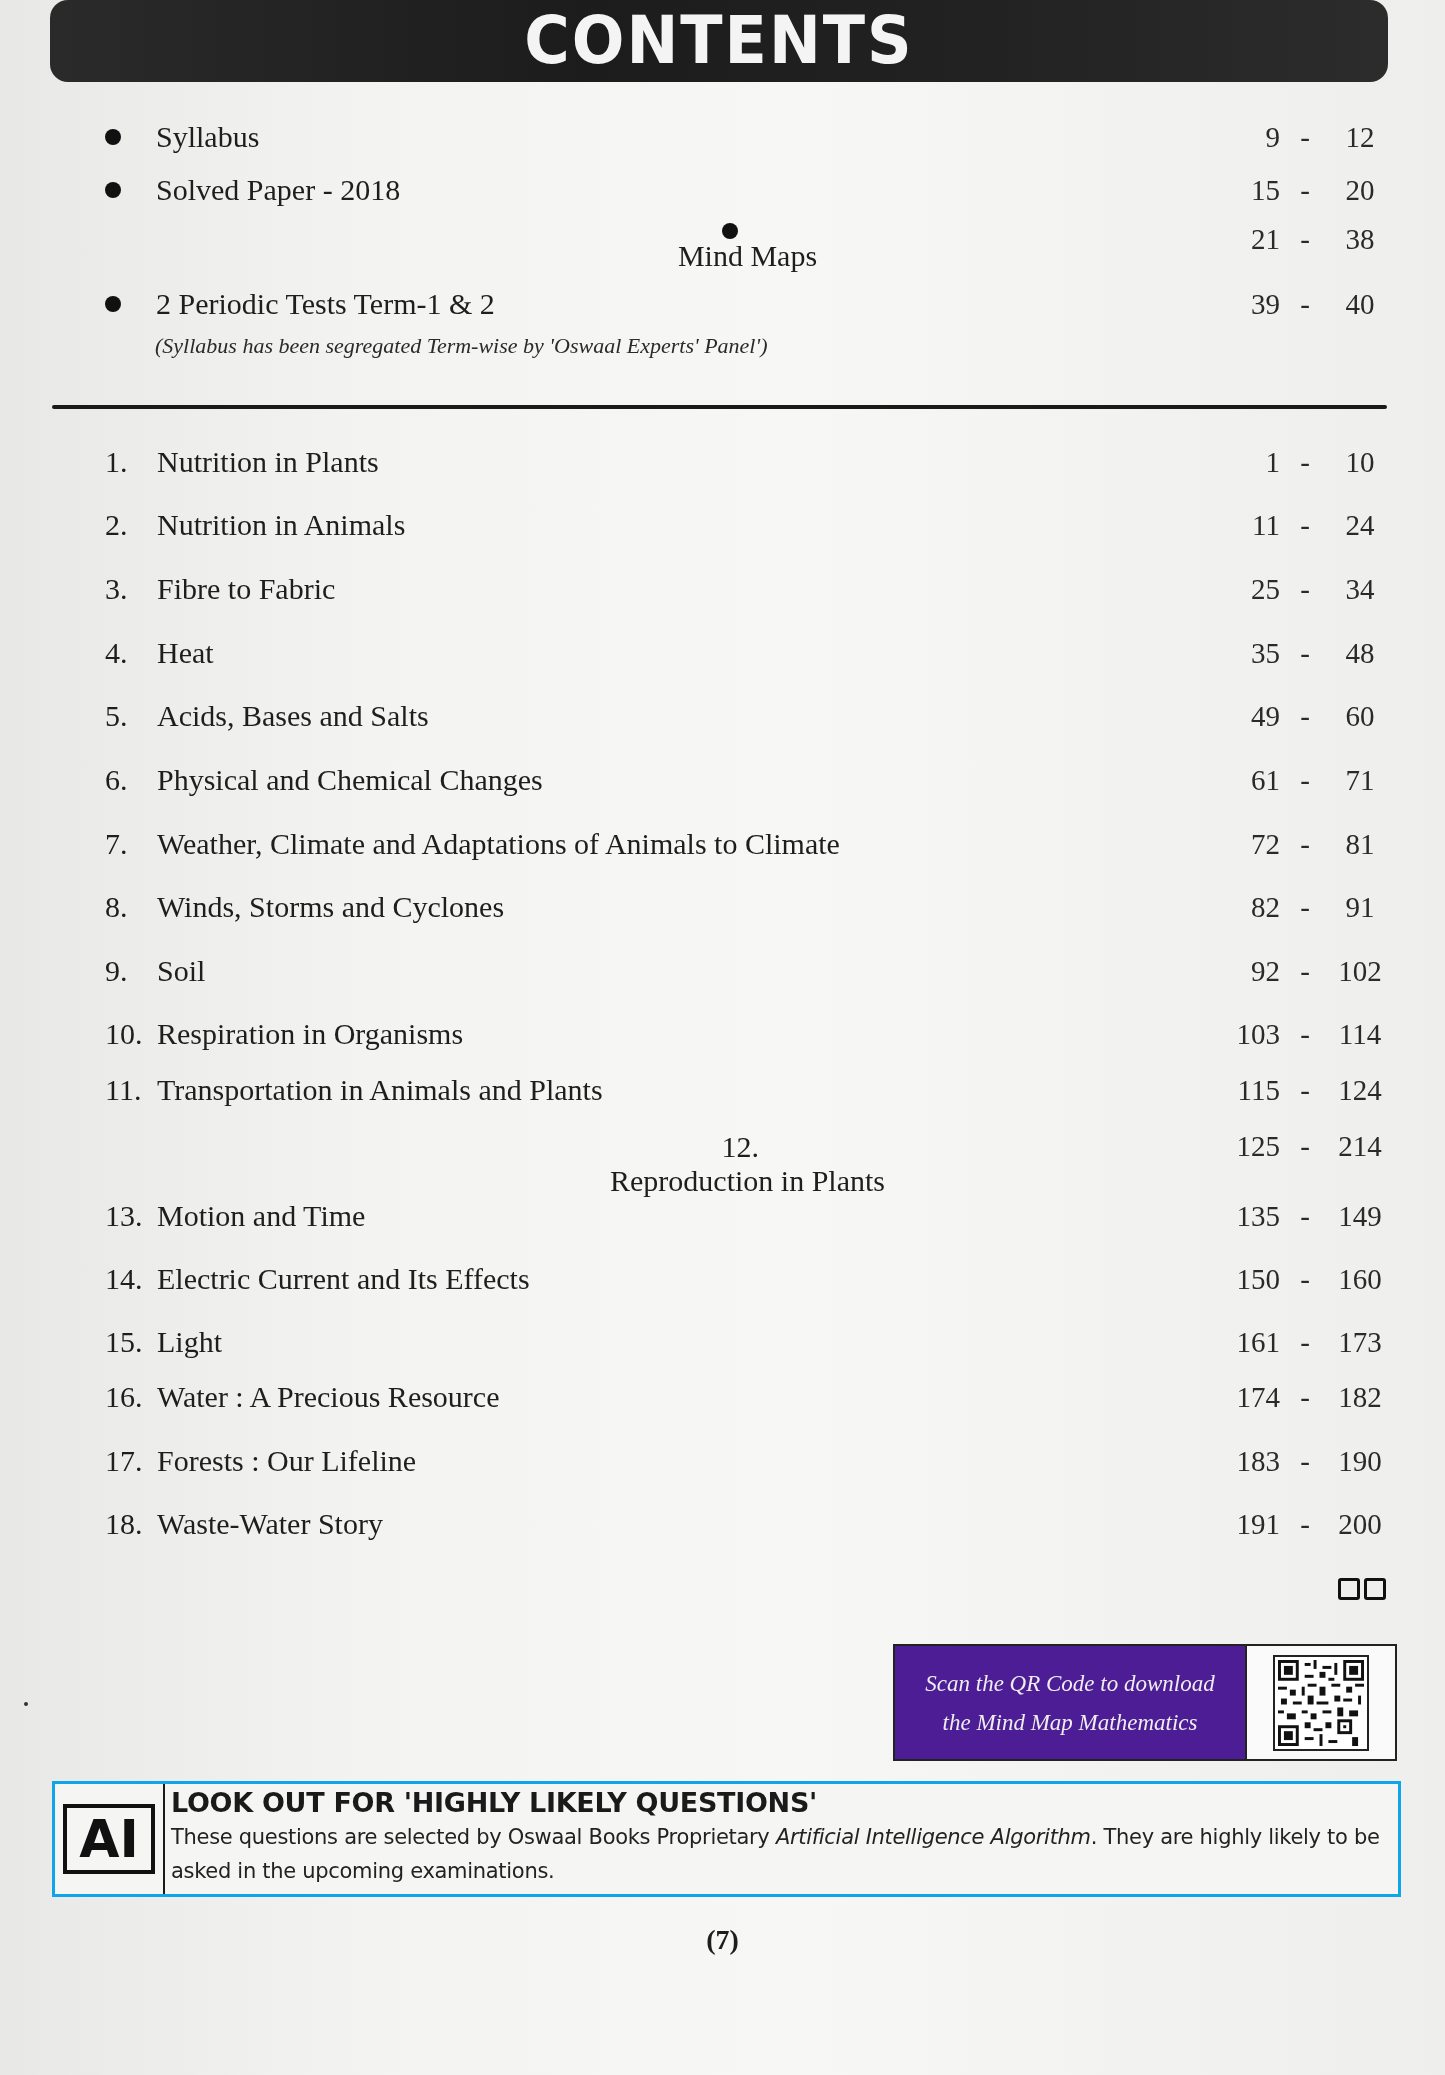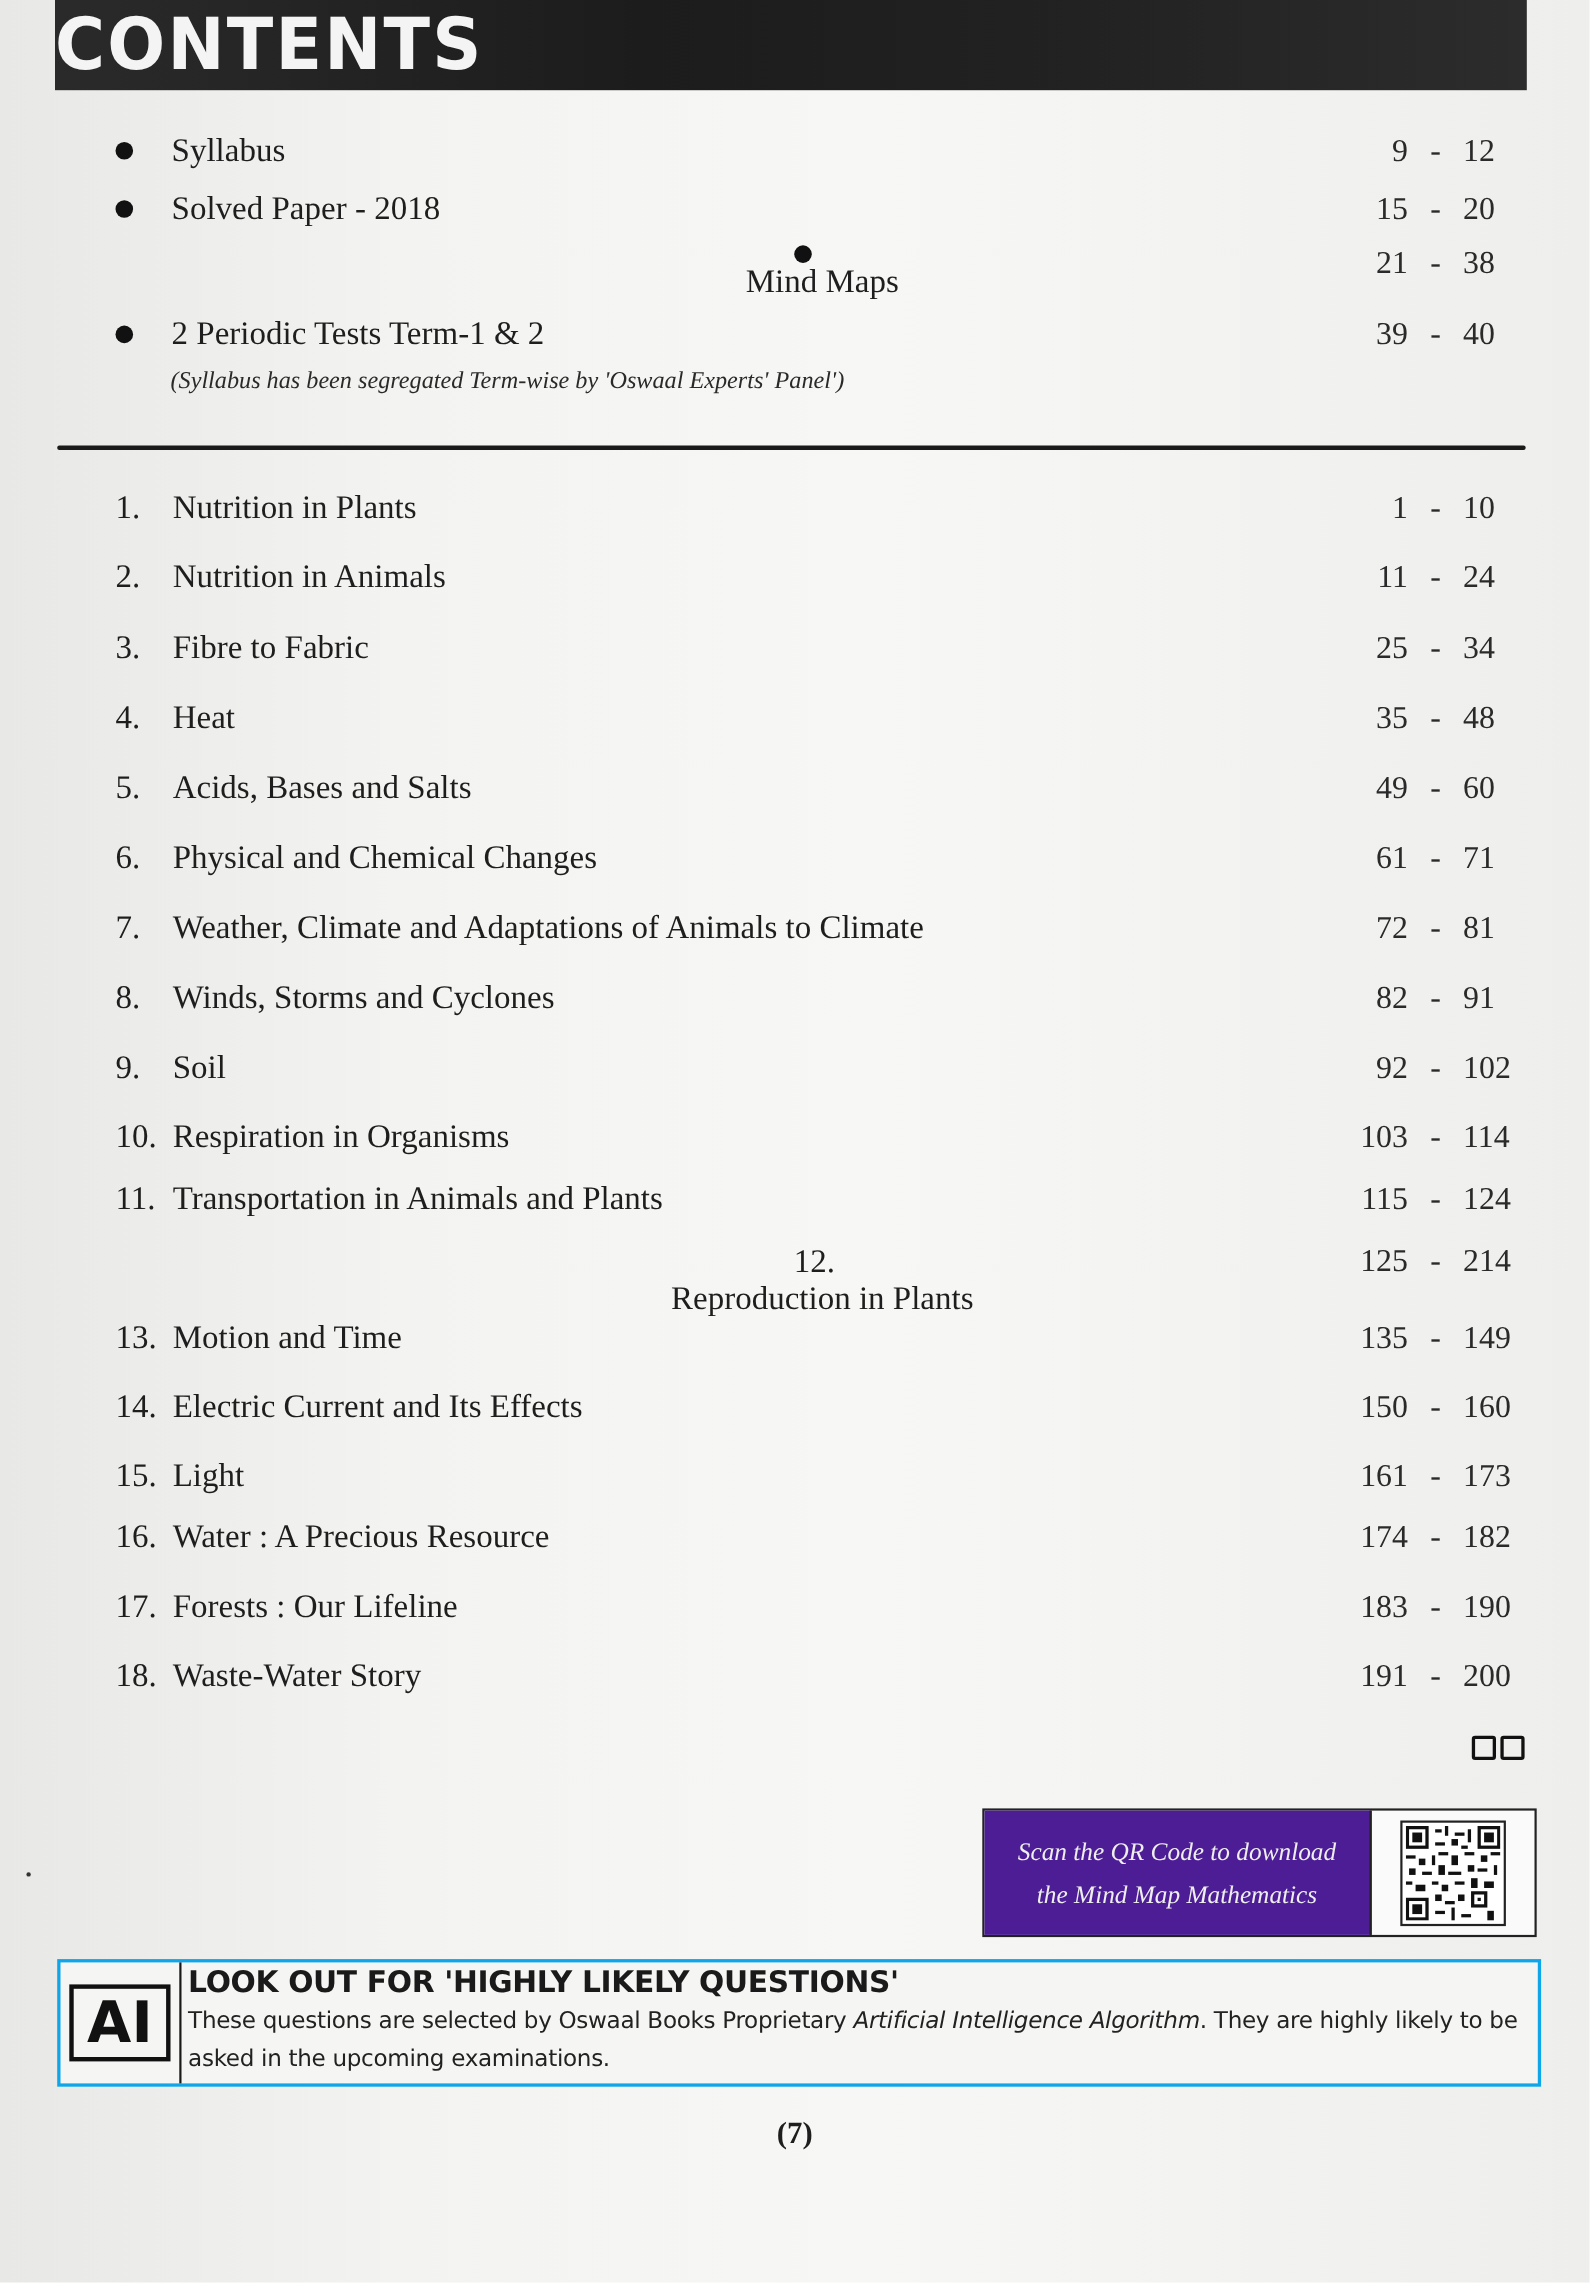--- a/index.html
+++ b/index.html
@@ -5,40 +5,40 @@
   html, body { margin:0; padding:0; }
   body {
     width:1445px; height:2075px; position:relative; overflow:hidden;
     background: linear-gradient(90deg, #e8e8e6 0%, #f3f3f1 25%, #f7f7f5 55%, #eeeeec 100%);
     font-family: "Liberation Serif", "DejaVu Serif", serif;
     color:#1e1e1e;
   }
   .header-band {
     position:absolute; left:50px; top:0; width:1338px; height:82px;
     background: linear-gradient(90deg,#2a2a2a,#1c1c1c 40%,#222 70%,#2c2c2c);
-    display:flex; align-items:center; justify-content:flex-start;
+    display:flex; align-items:center; justify-content:center;border-radius:18px;
   }
   .header-title {
     color:#f4f4f4; font-family:"DejaVu Sans","Liberation Sans",sans-serif;
     font-weight:bold; font-size:62px; letter-spacing:2px; line-height:1;
     transform: scaleY(1.05);
   }
   .prelim { position:absolute; left:105px; width:1285px; }
   .prelim-row {
     position:absolute; left:0; width:1285px; height:40px;
     display:flex; align-items:center; font-size:30px;
   }
   .bullet { width:16px; height:16px; border-radius:50%; background:#111; margin-right:35px; flex:none; }
   .prelim-label { flex:1; }
   .pages {
     position:absolute; right:0; display:flex; align-items:center; font-size:29px; color:#2a2a2a;
   }
   .pg-start { width:70px; text-align:right; }
   .pg-dash { width:50px; text-align:center; }
-  .pg-end { width:60px; text-align:left; }
+  .pg-end { width:60px; text-align:center; }
   .note {
     position:absolute; left:155px; top:333px; font-size:22px; font-style:italic; color:#2a2a2a;
   }
   .divider { position:absolute; left:52px; top:405px; width:1335px; height:4px; background:#1a1a1a; border-radius:2px; }
   .chapters { position:absolute; left:105px; top:440px; width:1285px; }
   .ch-row { position:absolute; left:0; width:1285px; height:44px; display:flex; align-items:center; font-size:30px; }
   .ch-num { width:52px; flex:none; }
   .ch-title { flex:1; }
   .end-mark { position:absolute; left:1338px; top:1578px; display:flex; gap:4px; }
   .sq { width:16px; height:16px; border:3px solid #111; border-radius:3px; }

